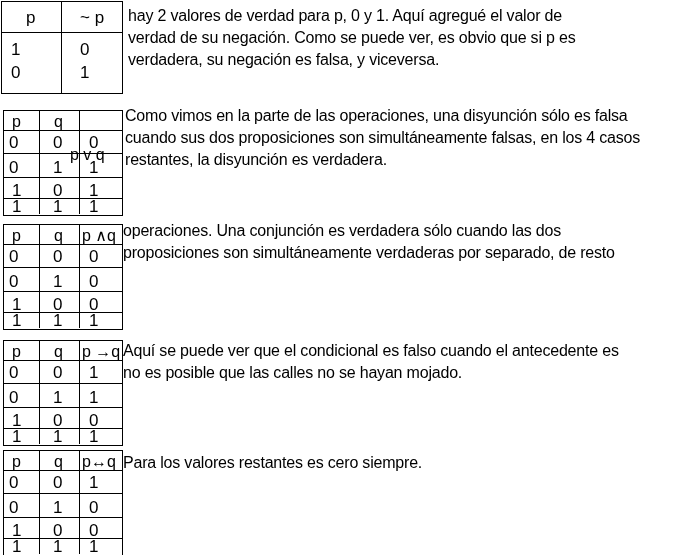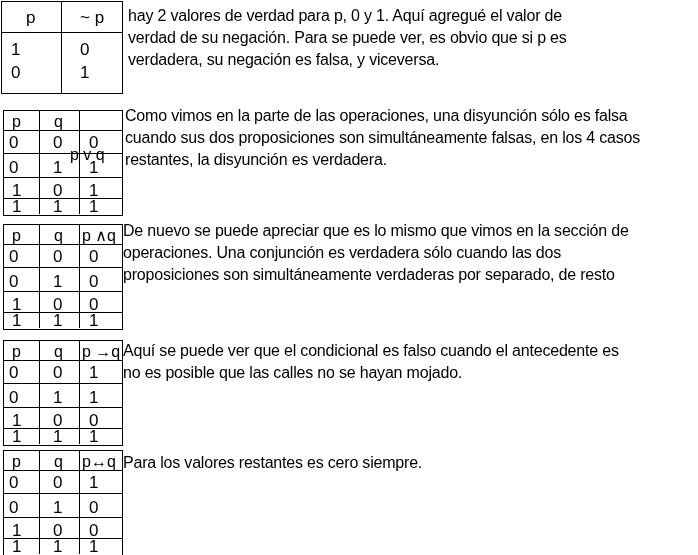--- a/index.html
+++ b/index.html
@@ -46,21 +46,21 @@
   <div class="hline"></div>
   <span class="neg-cell" style="left:24px;top:6px;">p</span>
   <span class="neg-cell" style="left:78px;top:6px;">~ p</span>
   <span class="neg-cell" style="left:9px;top:38px;">1</span>
   <span class="neg-cell" style="left:78px;top:38px;">0</span>
   <span class="neg-cell" style="left:9px;top:61px;">0</span>
   <span class="neg-cell" style="left:78px;top:61px;">1</span>
 </div>
 <div class="para" style="left:128px;top:5px;width:570px;">
   <div>hay 2 valores de verdad para p, 0 y 1. Aquí agregué el valor de</div>
-  <div>verdad de su negación. Para se puede ver, es obvio que si p es</div>
+  <div>verdad de su negación. Como se puede ver, es obvio que si p es</div>
   <div>verdadera, su negación es falsa, y viceversa.</div>
 </div>
 
 <div class="tt" style="top:110px;height:100px;">
   <div class="frame" style="height:104px;border-left:1px solid #000;border-bottom:1px solid #000;"></div>
   <div class="col-line" style="left:36px;top:0;height:104px;"></div>
   <div class="col-line" style="left:76px;top:0;height:104px;"></div>
   <div class="row-line" style="left:0;top:20px;width:119px;"></div>
   <div class="row-line" style="left:0;top:43px;width:119px;"></div>
   <div class="row-line" style="left:0;top:67px;width:119px;"></div>
@@ -105,21 +105,20 @@
   <span class="cell" style="left:50px;top:49px;">1</span>
   <span class="cell" style="left:86px;top:49px;">0</span>
   <span class="cell" style="left:9px;top:72px;">1</span>
   <span class="cell" style="left:50px;top:72px;">0</span>
   <span class="cell" style="left:86px;top:72px;">0</span>
   <span class="cell" style="left:9px;top:88px;height:14px;overflow:hidden;">1</span>
   <span class="cell" style="left:50px;top:88px;height:14px;overflow:hidden;">1</span>
   <span class="cell" style="left:86px;top:88px;height:14px;overflow:hidden;">1</span>
 </div>
 <div class="para" style="left:123px;top:220px;width:575px;">
-  <div>De nuevo se puede apreciar que es lo mismo que vimos en la sección de</div>
   <div>operaciones. Una conjunción es verdadera sólo cuando las dos</div>
   <div>proposiciones son simultáneamente verdaderas por separado, de resto</div>
 </div>
 
 <div class="tt" style="top:340px;height:100px;">
   <div class="frame" style="height:104px;border-left:1px solid #000;border-bottom:1px solid #000;"></div>
   <div class="col-line" style="left:36px;top:0;height:104px;"></div>
   <div class="col-line" style="left:76px;top:0;height:104px;"></div>
   <div class="row-line" style="left:0;top:20px;width:119px;"></div>
   <div class="row-line" style="left:0;top:43px;width:119px;"></div>

